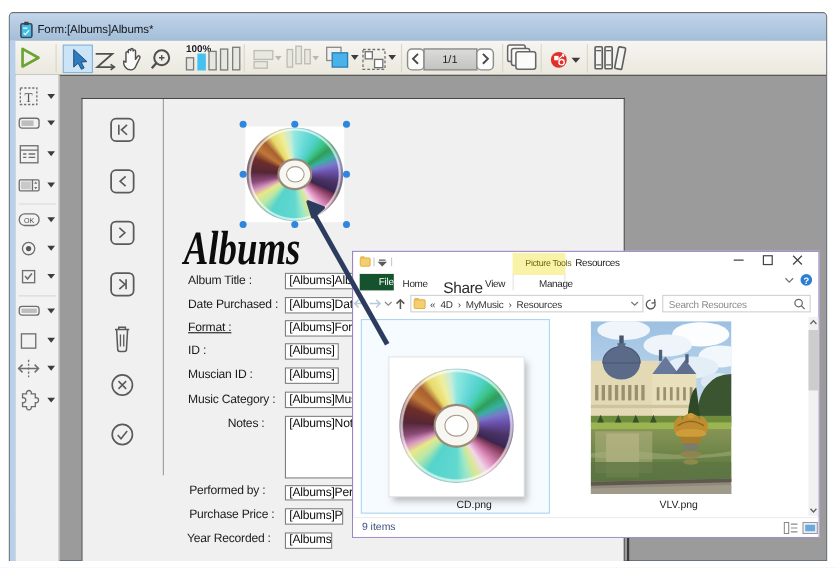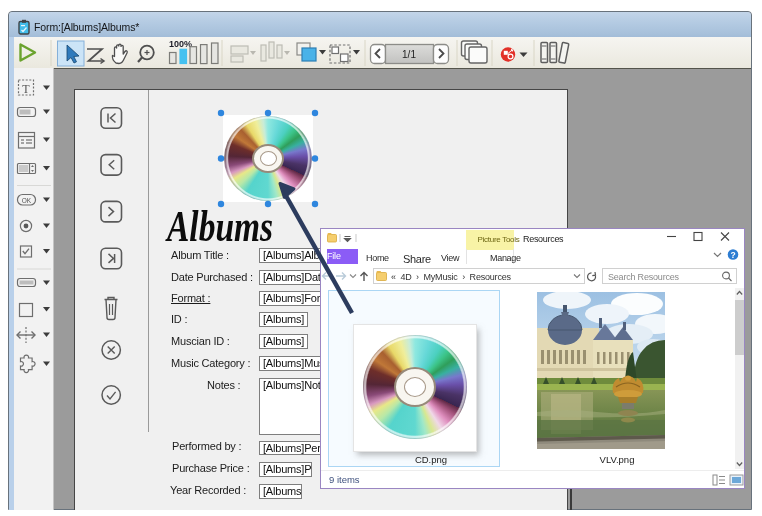--- a/index.html
+++ b/index.html
@@ -264,23 +264,23 @@
 </svg>
 <div class="abs" style="left:466px;top:229.5px;width:48px;height:20px;background:#f8f3a6;"></div>
 <div class="abs" style="left:466px;top:235px;width:65px;height:11px;font-size:8px;color:#6e6714;text-align:center;letter-spacing:-0.3px;white-space:nowrap;">Picture Tools</div>
 <div class="abs" style="left:523px;top:234px;font-size:9px;color:#1c1c1c;letter-spacing:-0.3px;">Resources</div>
 <svg class="abs" style="left:655px;top:229px;" width="85" height="16" viewBox="0 0 85 16">
   <line x1="12" y1="7.5" x2="21" y2="7.5" stroke="#444" stroke-width="1.1"></line>
   <rect x="39" y="3.5" width="8" height="8" fill="none" stroke="#444" stroke-width="1.1"></rect>
   <path d="M66 3.5 l8 8 M74 3.5 l-8 8" stroke="#444" stroke-width="1.1"></path>
 </svg>
 
-<div class="abs" style="left:327px;top:249px;width:31px;height:15px;background:#8b5cf6;color:#fff;font-size:9px;text-align:left;line-height:15px;letter-spacing:-0.2px;">File</div>
+<div class="abs" style="left:327px;top:249px;width:31px;height:15px;background:#14532d;color:#fff;font-size:9px;text-align:right;line-height:15px;letter-spacing:-0.2px;">File</div>
 <div class="abs" style="left:366px;top:252.5px;font-size:9px;color:#2a2a2a;letter-spacing:-0.3px;">Home</div>
-<div class="abs" style="left:403px;top:252.5px;font-size:11px;color:#2a2a2a;letter-spacing:-0.3px;">Share</div>
+<div class="abs" style="left:403px;top:252.5px;font-size:14px;color:#2a2a2a;letter-spacing:-0.3px;">Share</div>
 <div class="abs" style="left:441px;top:252.5px;font-size:9px;color:#2a2a2a;letter-spacing:-0.3px;">View</div>
 <div class="abs" style="left:466px;top:249px;width:48px;height:15px;border-left:1px solid #e3e3e3;border-right:1px solid #e3e3e3;box-sizing:border-box;"></div>
 <div class="abs" style="left:474px;top:252.5px;font-size:9px;color:#2a2a2a;letter-spacing:-0.3px;padding-left:16px;">Manage</div>
 <svg class="abs" style="left:712px;top:248px;" width="30" height="14" viewBox="0 0 30 14">
   <path d="M2 5 l3.5 3.5 L9 5" fill="none" stroke="#777" stroke-width="1.2"></path>
   <circle cx="21" cy="6.5" r="5.3" fill="#2d7dd2"></circle>
   <text x="21" y="9.8" text-anchor="middle" font-size="8.5" font-weight="bold" fill="#fff" font-family="Liberation Sans">?</text>
 </svg>
 
 <svg class="abs" style="left:321px;top:264px;" width="55" height="24" viewBox="0 0 55 24">

